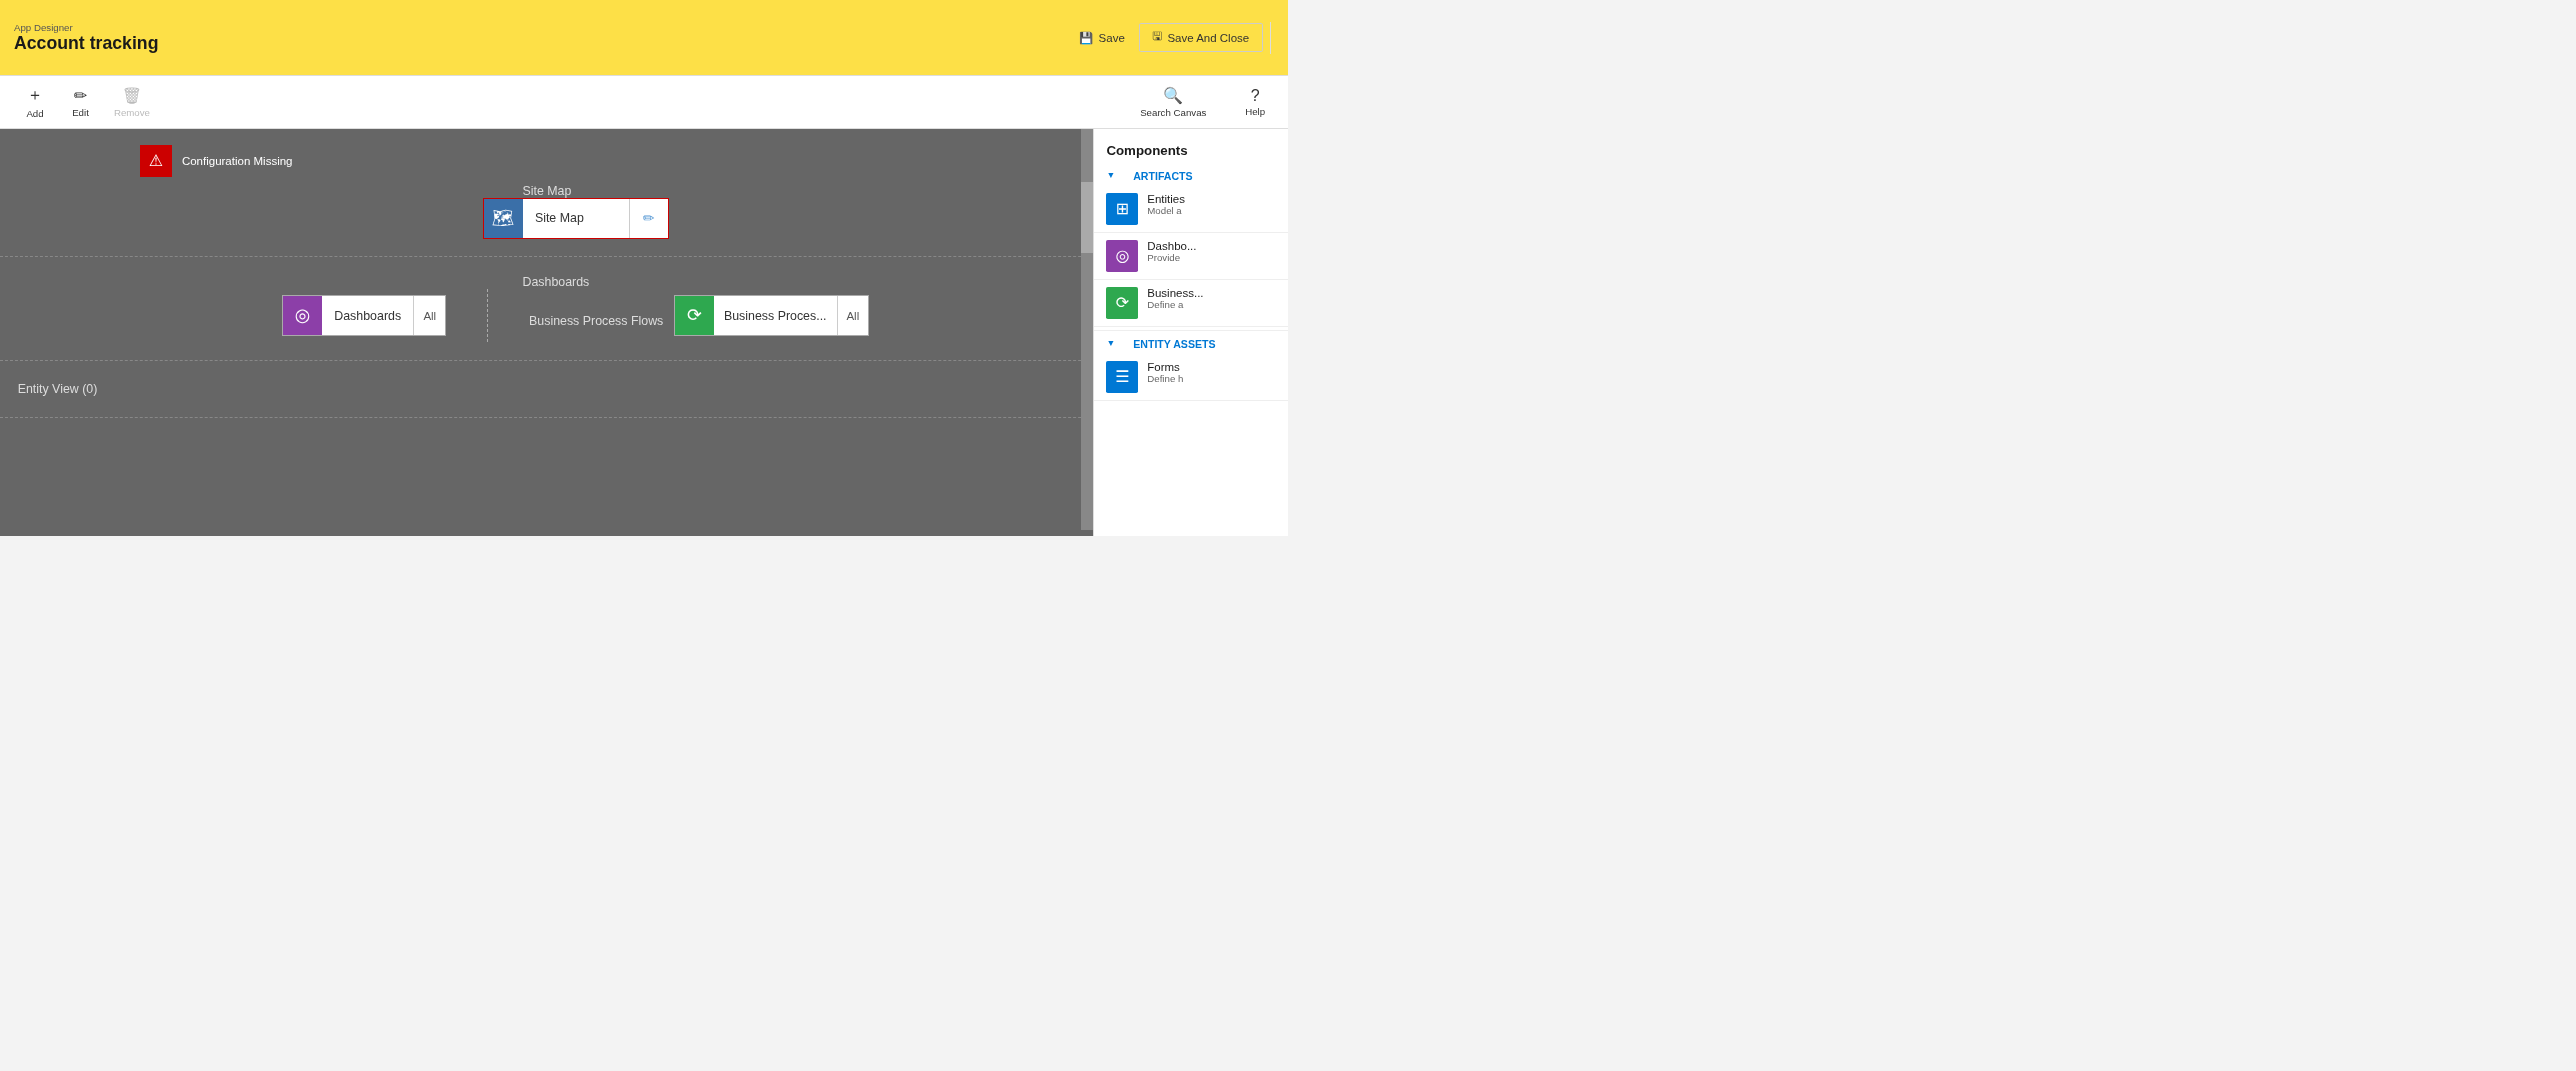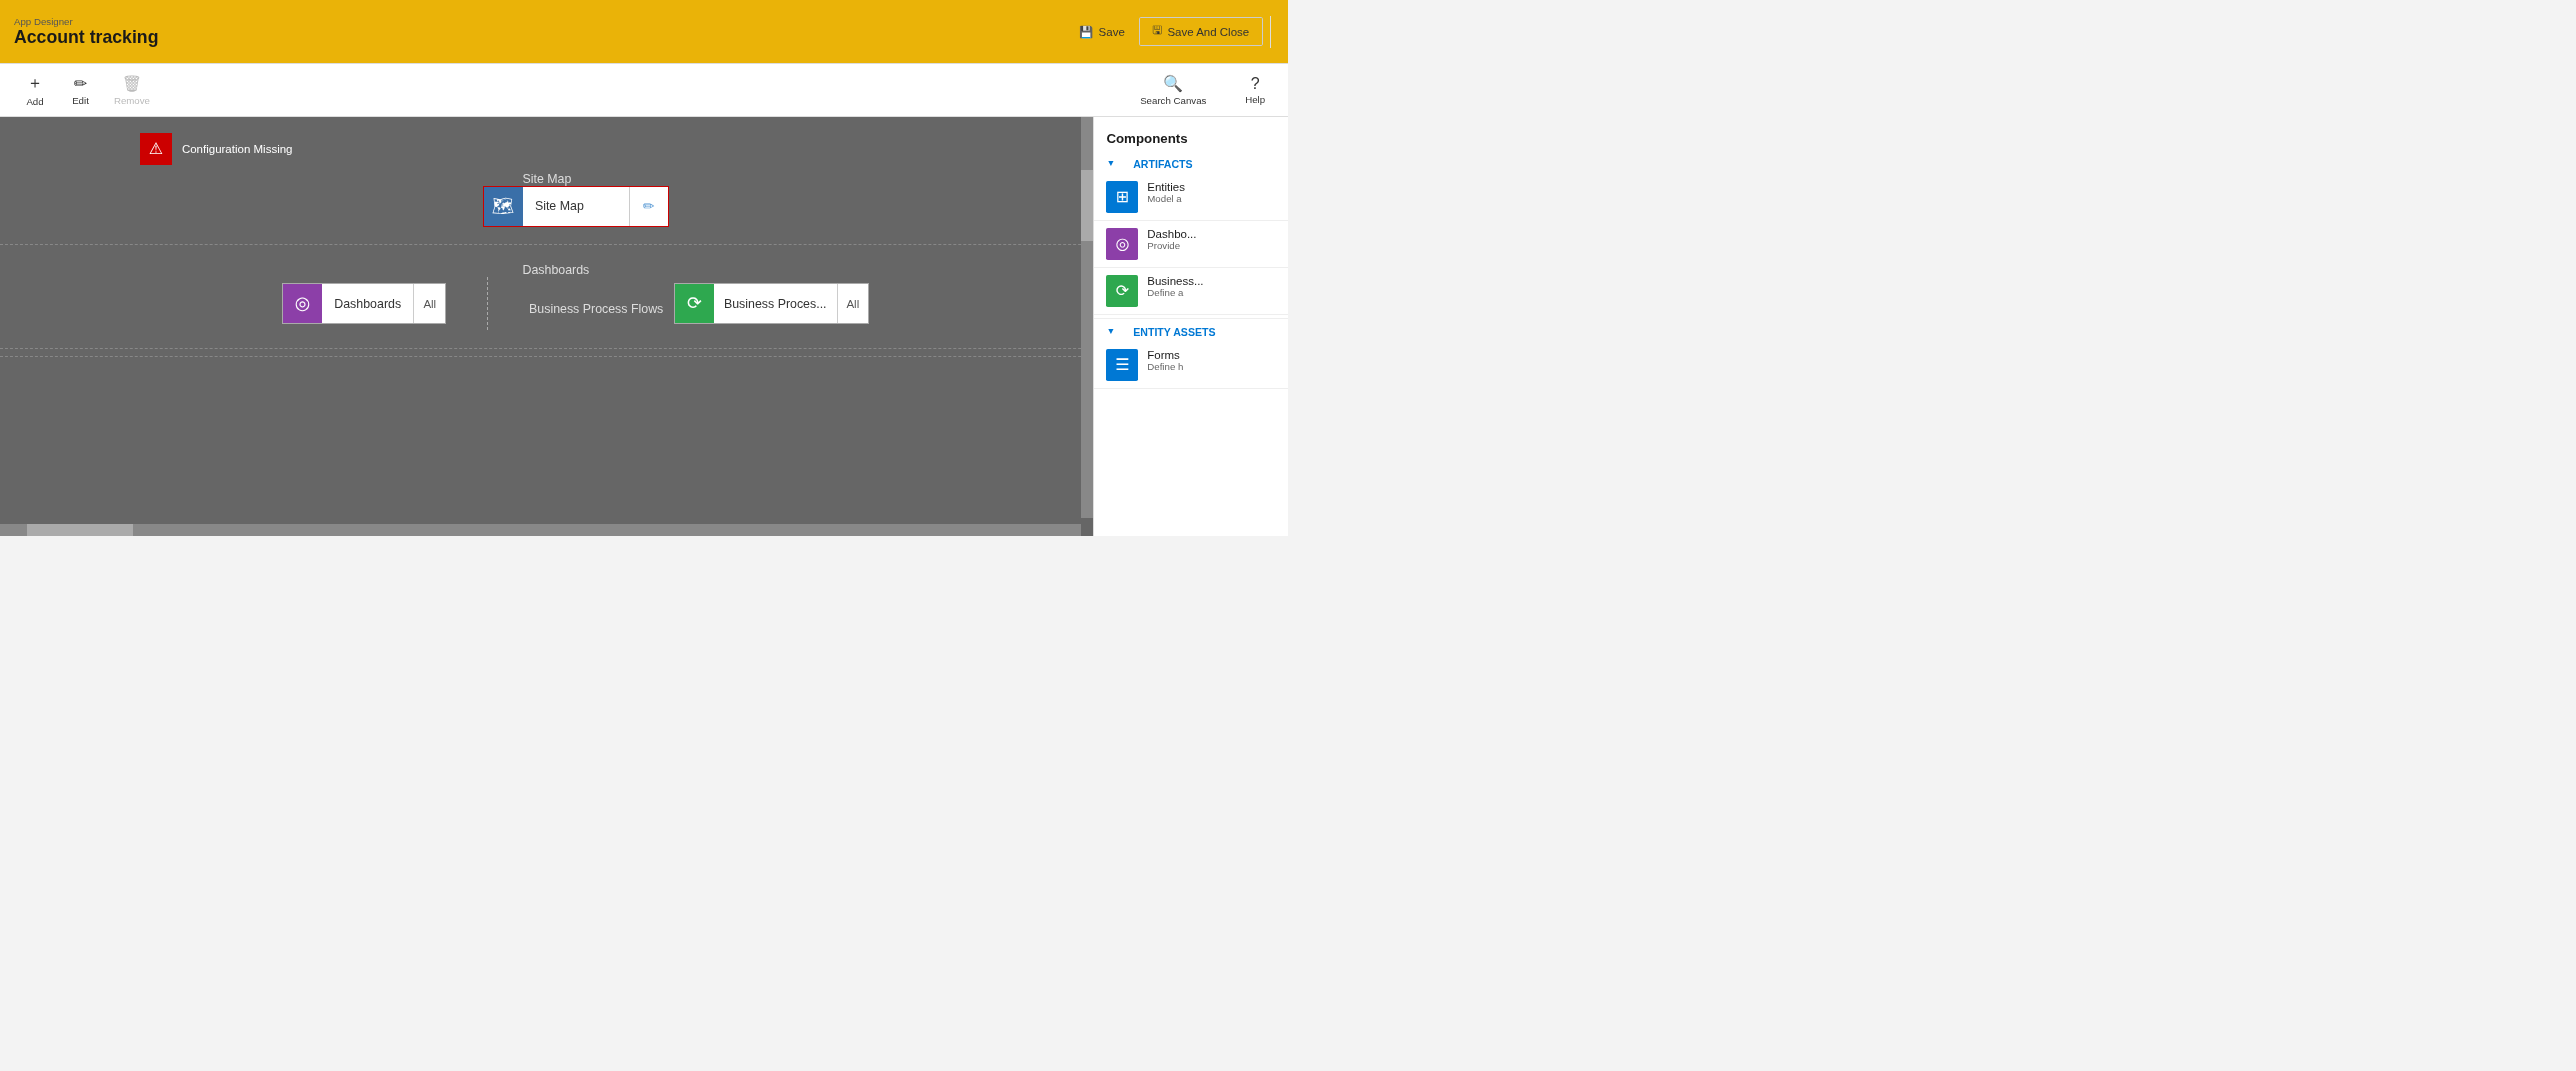--- a/index.html
+++ b/index.html
@@ -1,26 +1,26 @@
 <!DOCTYPE html>
 <html style="font-size:14px"><head>
   <meta charset="utf-8">
   <style>
     * { box-sizing: border-box; margin: 0; padding: 0; }
     body { font-family: 'Segoe UI', Arial, sans-serif; background: #f3f3f3; width: 1288px; height: 536px; overflow: hidden; }
 
     
     .header {
-      background: #eab308;
+      background: #fde047;
       border-bottom: 0.9px solid #ddd;
       padding: 7px 14px;
       display: flex;
       align-items: center;
       justify-content: space-between;
-      height: 64px;
+      height: 76px;
     }
     .header-left { display: flex; flex-direction: column; }
     .header-app-name { font-size: 9.7px; color: #555; }
     .header-title { font-size: 17.7px; font-weight: 600; color: #1a1a1a; }
     .header-right { display: flex; align-items: center; gap: 3.5px; }
     .header-btn {
       display: flex; align-items: center; gap: 5.3px;
       padding: 5.3px 10.6px; background: none; border: none; cursor: pointer;
       font-size: 11.5px; color: #333;
     }
@@ -401,20 +401,23 @@
                 <div class="bpf-card-icon">⟳</div>
                 <div class="bpf-card-label">Business Proces...</div>
                 <div class="bpf-card-all">All</div>
               </div>
             </div>
           </div>
         </div>
 
         <div style="border-top: 1.8px dashed #888; margin: 7px 0;"></div>
 
+        <div class="entity-row">
+          <div class="section-label" style="color:#ddd; font-size:12.4px; width:177px;">Entity View (0)</div>
+        </div>
 
         <div style="border-top: 1.8px dashed #888; margin: 7px 0;"></div>
 
       </div>
     </div>
 
     <div class="canvas-scroll-v">
       <div class="canvas-scroll-v-thumb"></div>
     </div>
 

